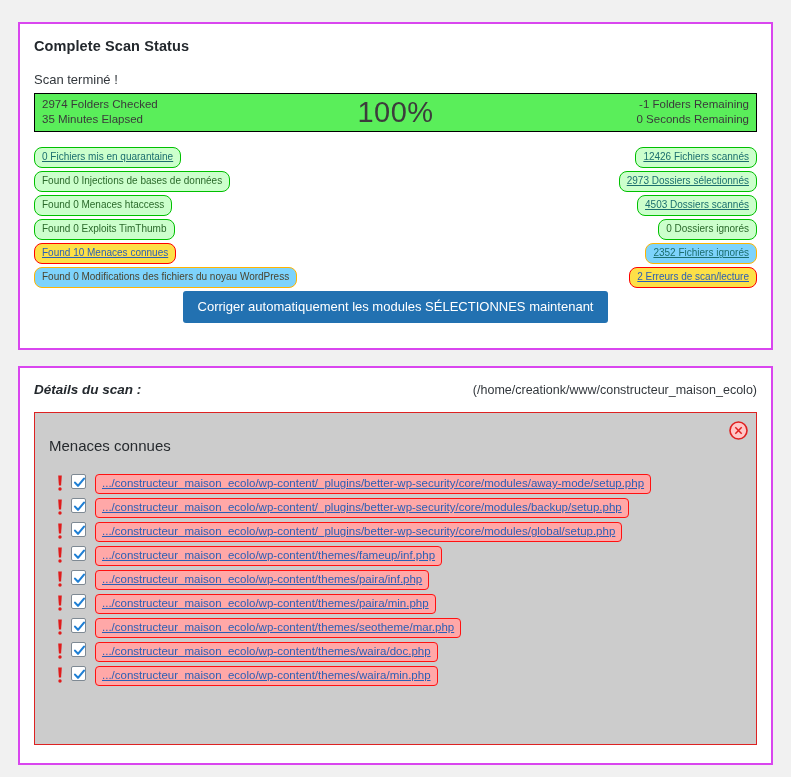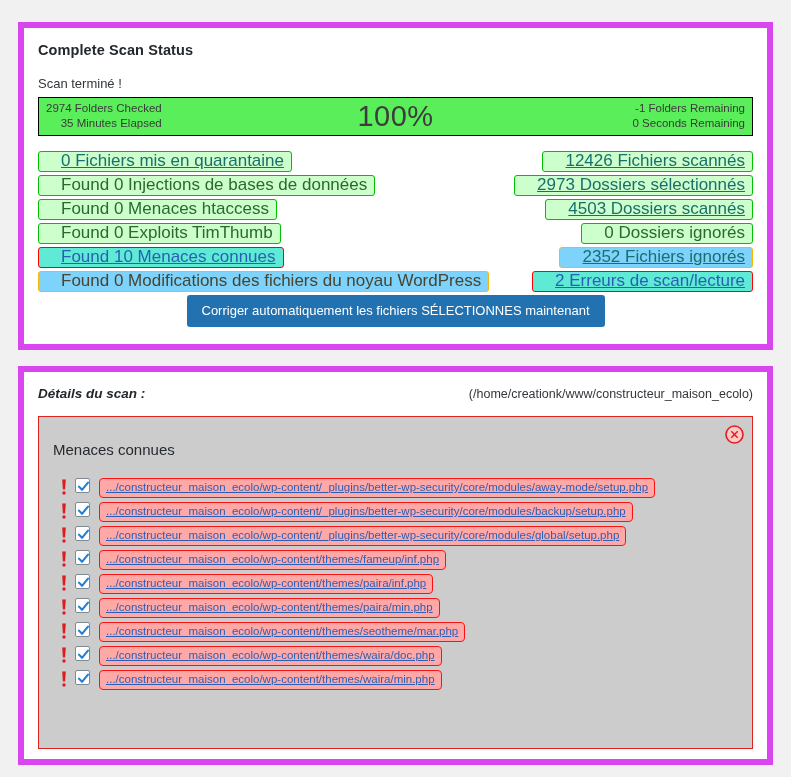--- a/index.html
+++ b/index.html
@@ -11,21 +11,21 @@
     color: #32373c;
     overflow: hidden;
   }
 
   .page { position: relative; width: 791px; height: 777px; }
 
   
   .panel {
     position: absolute;
     background: #ffffff;
-    border: 6px solid #d946ef;
+    border: 2px solid #d946ef;
     left: 18px;
     width: 755px;
   }
   #panel-status { top: 22px; height: 328px; }
   #panel-details { top: 366px; height: 399px; }
 
   .panel-title {
     font-size: 14.5px;
     font-weight: bold;
     color: #23282d;
@@ -48,21 +48,21 @@
     border: 1px solid #000000;
     overflow: hidden;
   }
   .progress-left, .progress-right {
     position: absolute;
     top: 3px;
     font-size: 11.5px;
     line-height: 15px;
     color: #3a3a3a;
   }
-  .progress-left  { left: 7px;  text-align: right; }
+  .progress-left  { left: 7px;  text-align: left; }
   .progress-right { right: 7px; text-align: right; }
   .progress-pct {
     position: absolute;
     left: 0; right: 0; top: 0;
     height: 100%;
     display: flex; align-items: center; justify-content: center;
     font-size: 29px;
     color: #3c3c3c;
     letter-spacing: 0.5px;
   }
@@ -74,30 +74,30 @@
     height: 136px;
   }
   .badge-col { position: absolute; top: 0; }
   .badge-col.left  { left: 0;  text-align: left; }
   .badge-col.right { right: 0; text-align: right; }
 
   .badge-row { height: 24px; line-height: 24px; white-space: nowrap; }
 
   .badge {
     display: inline-block;
-    padding: 1px 7px 2px 22px;
+    padding: 1px 7px 2px 7px;
     border: 1px solid #000;
-    border-radius: 3px;
-    font-size: 17px;
+    border-radius: 8px;
+    font-size: 10px;
     line-height: 16px;
     vertical-align: middle;
   }
   .badge.green  { background:#ccffcc; border-color:#00c000; }
   .badge.yellow { background:#7dd3fc; border-color:#ffb400; }
-  .badge.red    { background:#5eead4; border-color:#ff0000; }
+  .badge.red    { background:#fde047; border-color:#ff0000; }
 
   .badge.link { text-decoration: underline; cursor: pointer; }
   .badge.green.link  { color:#1b6e6e; }
   .badge.yellow.link { color:#1b6e6e; }
   .badge.red.link    { color:#2b5fb5; }
   .badge.green.plain  { color:#2a6a2a; text-decoration: none; }
   .badge.yellow.plain { color:#4a4430; text-decoration: none; }
 
   
   .fixbtn-wrap { text-align: center; margin-top: 10px; }
@@ -220,21 +220,21 @@
           <div class="badge-row"><span class="badge green link">12426 Fichiers scannés</span></div>
           <div class="badge-row"><span class="badge green link">2973 Dossiers sélectionnés</span></div>
           <div class="badge-row"><span class="badge green link">4503 Dossiers scannés</span></div>
           <div class="badge-row"><span class="badge green plain">0 Dossiers ignorés</span></div>
           <div class="badge-row"><span class="badge yellow link">2352 Fichiers ignorés</span></div>
           <div class="badge-row"><span class="badge red link">2 Erreurs de scan/lecture</span></div>
         </div>
     </div>
 
     <div class="fixbtn-wrap">
-      <span class="fixbtn">Corriger automatiquement les fichiers SÉLECTIONNES maintenant</span>
+      <span class="fixbtn">Corriger automatiquement les modules SÉLECTIONNES maintenant</span>
     </div>
   </div>
 
   <div class="panel" id="panel-details">
 
     <div class="details-head">
       <div class="details-label">Détails du scan :</div>
       <div class="details-path">(/home/creationk/www/constructeur_maison_ecolo)</div>
     </div>
 

